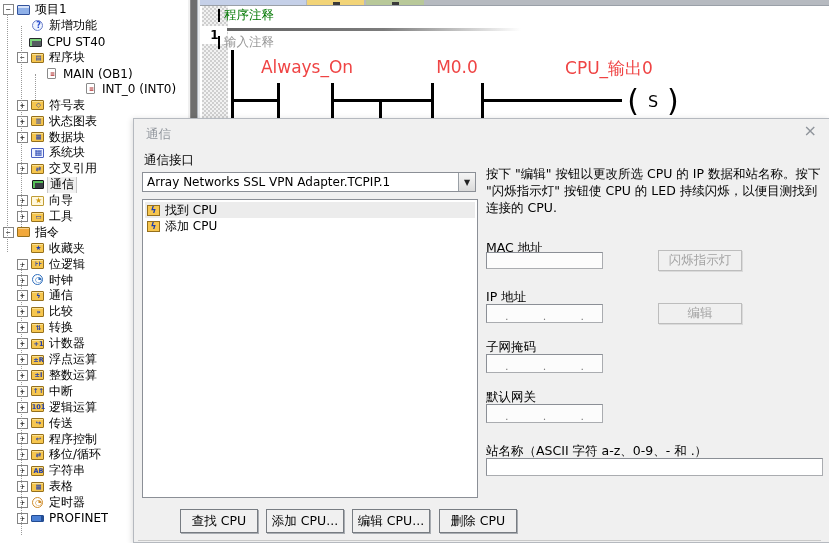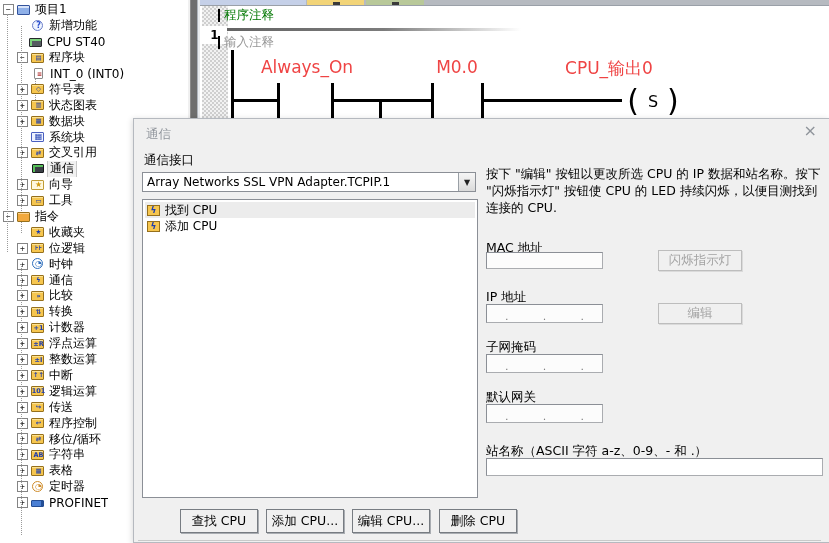--- a/index.html
+++ b/index.html
@@ -127,21 +127,28 @@
           <span class="ti ti-cpu"></span>
           <span class="tlabel">CPU ST40</span>
         </div>
         <div class="trow" style="padding-left: 17px;">
           <span class="tw">−</span>
           <span class="ti ti-folder-program">
             <span class="g">▤</span>
           </span>
           <span class="tlabel">程序块</span>
         </div>
-        <div class="trow" style="padding-left: 18px;">
+        <div class="trow" style="padding-left: 31px;">
+          <span class="tw" style="visibility: hidden;"></span>
+          <span class="ti ti-page">
+            <span class="g">≡</span>
+          </span>
+          <span class="tlabel">MAIN (OB1)</span>
+        </div>
+        <div class="trow" style="padding-left: 42px; margin-left: 28px;">
           <span class="tw" style="visibility: hidden;"></span>
           <span class="ti ti-page">
             <span class="g">≡</span>
           </span>
           <span class="tlabel">INT_0 (INT0)</span>
         </div>
         <div class="trow" style="padding-left: 17px;">
           <span class="tw">+</span>
           <span class="ti ti-folder-symbols">
             <span class="g">◇</span>

